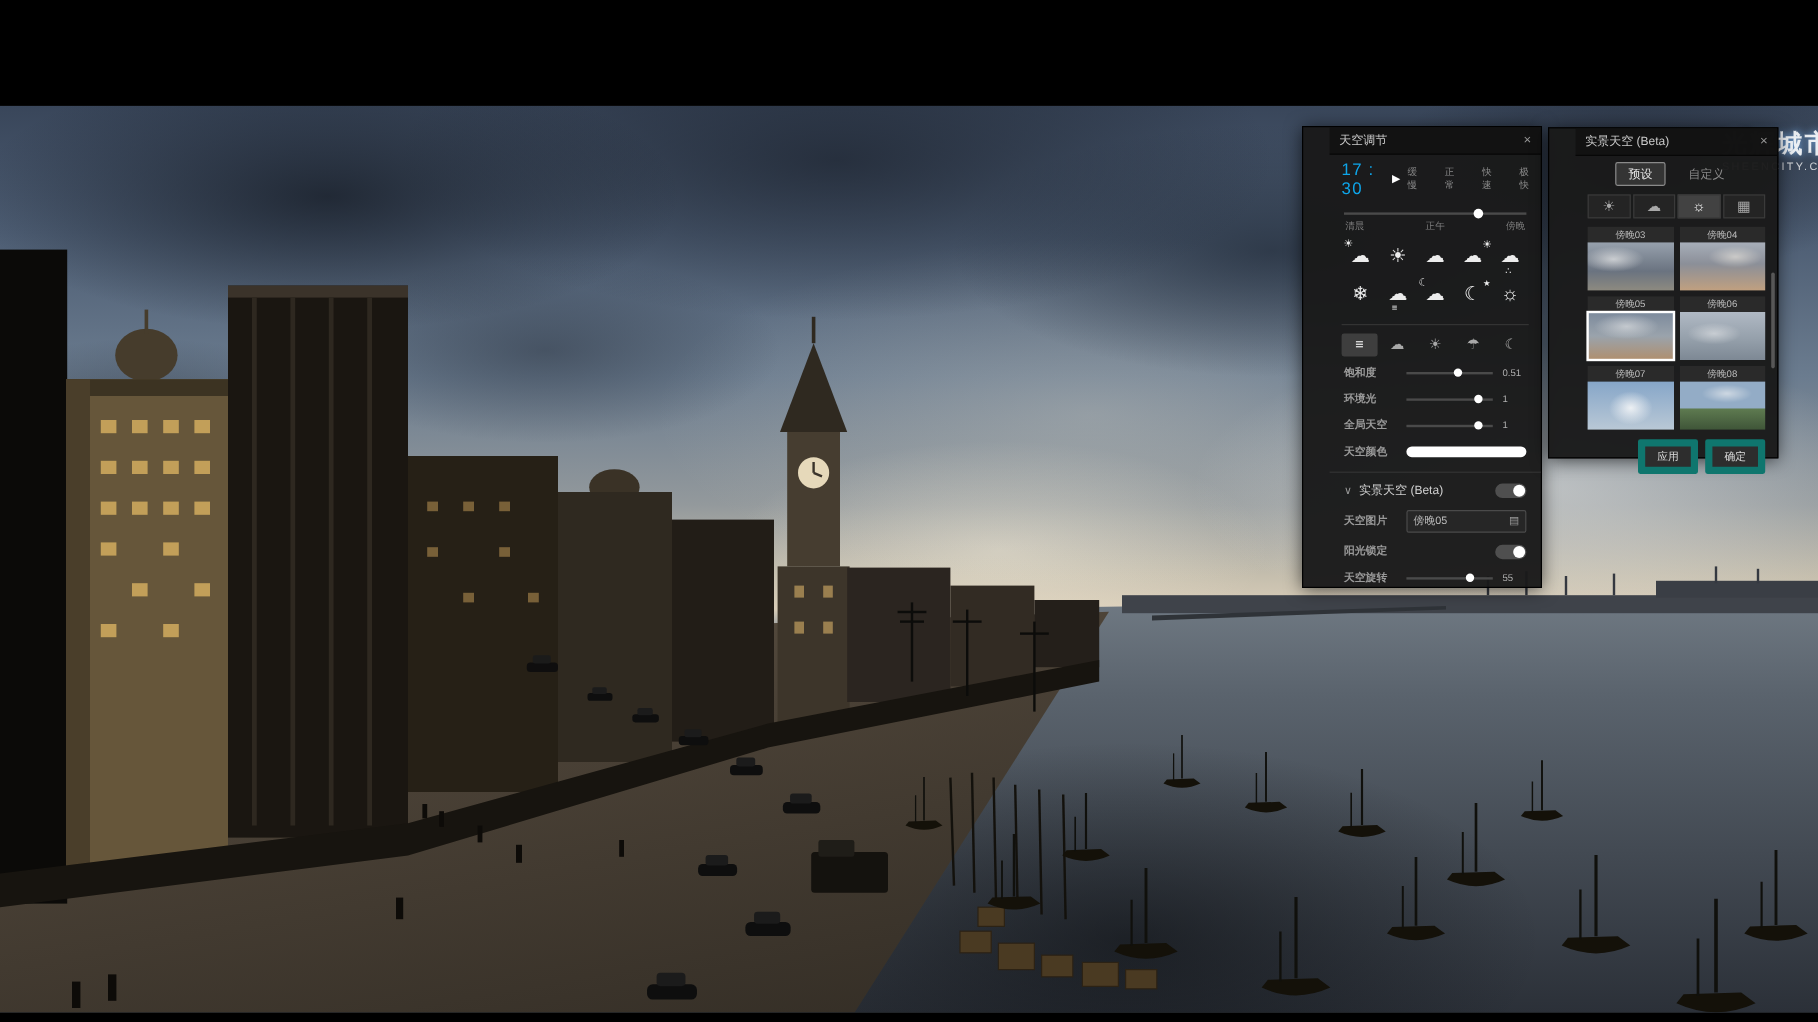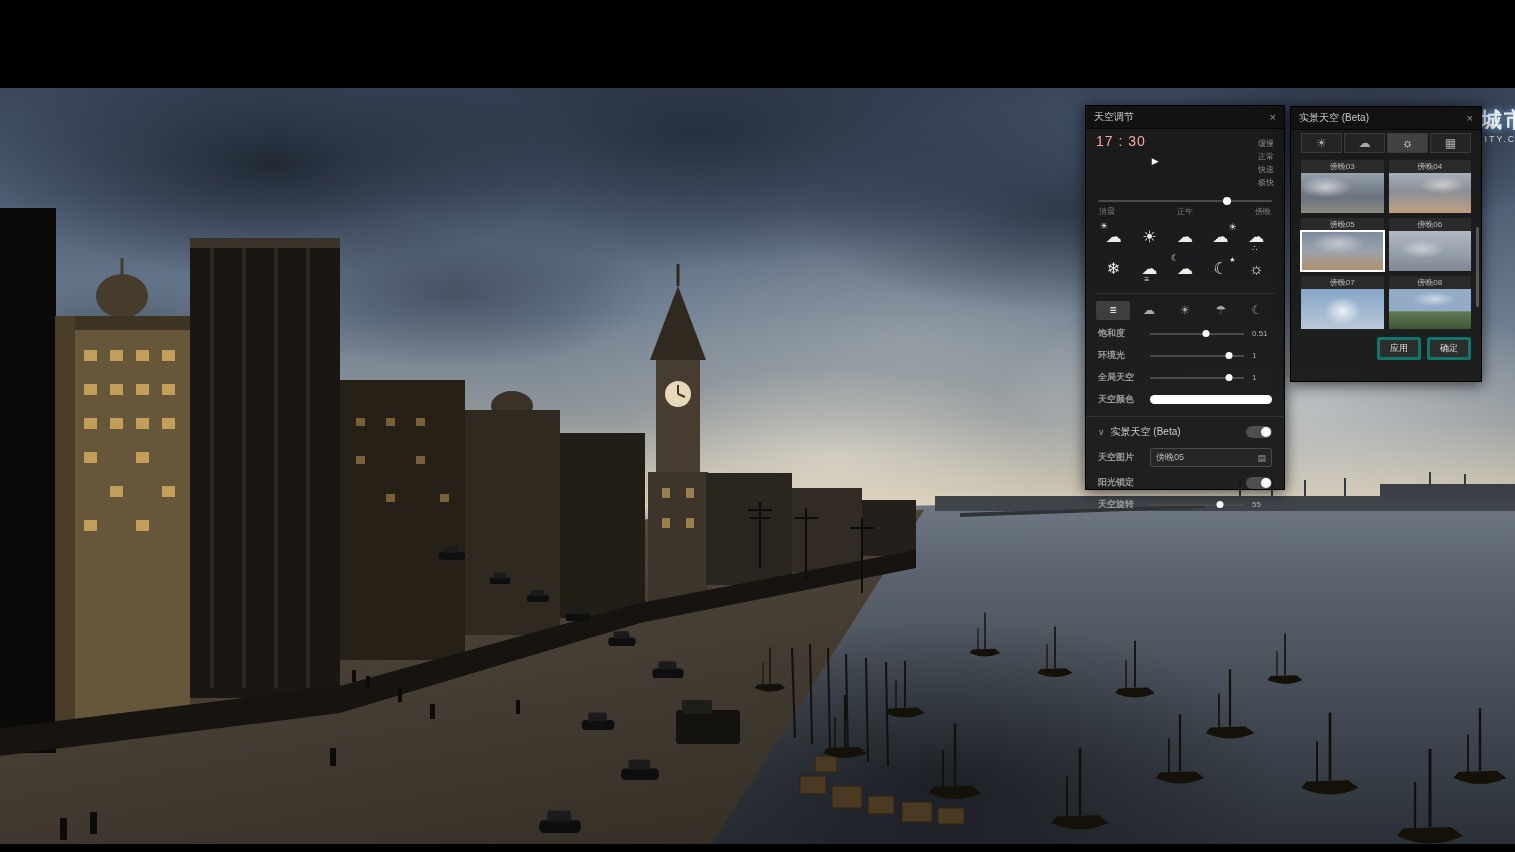--- a/index.html
+++ b/index.html
@@ -38,35 +38,35 @@
       linear-gradient(170deg,#8a7b66 0%,#6b5e4d 30%,#4a4136 60%,#2b261f 100%);
   }
   .city-svg { position:absolute; inset:0; width:100%; height:100%; }
   .watermark { position:absolute; top:18px; right:-12px; text-align:left; z-index:4; }
   .watermark .wm-title { font-size:21px; font-weight:bold; color:rgba(255,255,255,.88);
     text-shadow:0 0 7px rgba(130,190,255,.85); letter-spacing:2px; }
   .watermark .wm-sub { font-size:9px; color:rgba(255,255,255,.75); letter-spacing:2px; }
 
   
   .panel { position:absolute; background:rgba(26,26,26,.97); border:1px solid #000;
-    box-shadow:0 2px 14px rgba(0,0,0,.65); color:#ccc; font-size:10px; z-index:10; }
+    box-shadow:0 2px 14px rgba(0,0,0,.65); color:#ccc; font-size:10px; z-index:10;padding-left:22px; }
   .panel-header { display:flex; justify-content:space-between; align-items:center;
     padding:4px 8px; color:#c9c9c9; font-size:10px; border-bottom:1px solid rgba(0,0,0,.6);
     background:rgba(18,18,18,.9); }
   .close-btn { color:#999; font-size:11px; line-height:1; cursor:default; }
   .tab-row { display:flex; justify-content:center; gap:8px; padding:5px 0 4px; }
   .tab { padding:2px 10px; font-size:10px; color:#888; border:1px solid transparent; border-radius:2px; }
   .tab.active { border-color:#8a8a8a; background:#343434; color:#e5e5e5; }
 
   
   #sky-panel { left:1085px; top:105px; width:200px; height:385px; }
   .time-row { display:flex; align-items:baseline; gap:6px; padding:4px 10px 2px; }
-  .time-value { font-size:14px; color:#fca5a5; letter-spacing:1px; }
+  .time-value { font-size:14px; color:#0ea5e9; letter-spacing:1px; }
   .play-icon { color:#fff; font-size:9px; align-self:center; }
-  .speed-row { display:flex; gap:2px; margin-left:auto; font-size:8px; color:#8a8a8a;flex-direction:column; }
+  .speed-row { display:flex; gap:23px; margin-left:auto; font-size:8px; color:#8a8a8a; }
   .timeline { padding:4px 12px 0; }
   .tl-track { position:relative; height:2px; background:#4a4a4a; margin:6px 0 4px; }
   .tl-thumb { position:absolute; top:-3px; width:8px; height:8px; border-radius:50%; background:#fff; transform:translateX(-50%); }
   .tl-labels { display:flex; justify-content:space-between; font-size:8px; color:#7d7d7d; padding:0 1px; }
   .weather-grid { display:grid; grid-template-columns:repeat(5,1fr); justify-items:center;
     row-gap:12px; padding:10px 10px 6px; color:#ececec; }
   .wicon { position:relative; width:26px; height:20px; display:flex; align-items:center; justify-content:center; font-size:16px; line-height:1; }
   .wicon .sub { position:absolute; font-size:9px; top:-5px; left:-1px; }
   .wicon[data-name="weather-overcast"] .sub { left:auto; right:-3px; top:-4px; }
   .wicon[data-name="weather-rain"] .sub { top:auto; bottom:-6px; left:9px; font-size:8px; }
@@ -103,21 +103,21 @@
     display:flex; align-items:center; justify-content:center; }
   .cell .thumb { height:40px; }
   .cell.selected .thumb { outline:2px solid #fff; outline-offset:-1px; }
   .t1 { background:radial-gradient(34px 14px at 30% 35%, rgba(235,235,235,.7), transparent 75%), linear-gradient(180deg,#97a1ad,#6a7380 60%,#8d8a80); }
   .t2 { background:radial-gradient(30px 12px at 65% 30%, rgba(240,235,225,.6), transparent 75%), linear-gradient(180deg,#a7aeb9,#8b8f98 45%,#c0a080); }
   .t3 { background:radial-gradient(36px 14px at 45% 30%, rgba(240,240,240,.55), transparent 75%), linear-gradient(180deg,#7c8a9c,#9aa3ac 50%,#b08f6e); }
   .t4 { background:radial-gradient(30px 12px at 40% 45%, rgba(245,245,245,.5), transparent 75%), linear-gradient(180deg,#b0b9c4,#939ea9 60%,#7d8894); }
   .t5 { background:radial-gradient(26px 20px at 50% 55%, rgba(250,250,250,.85), transparent 70%), linear-gradient(180deg,#86a6c8,#b9c8d6); }
   .t6 { background:radial-gradient(28px 10px at 55% 25%, rgba(245,245,245,.6), transparent 75%), linear-gradient(180deg,#93acc6 0%,#93acc6 55%,#5e7a50 57%,#3f5538 100%); }
   .panel-actions { display:flex; justify-content:flex-end; gap:6px; padding:4px 10px 8px; }
-  .btn { border:3px solid #0f766e; background:#2d2d2d; color:#ddd; font-size:9px;
+  .btn { border:6px solid #0f766e; background:#2d2d2d; color:#ddd; font-size:9px;
     padding:2px 10px; border-radius:2px; font-family:inherit; }
   .vscroll { position:absolute; right:2px; top:120px; width:3px; height:80px; background:#575757; border-radius:2px; }
 </style>
 </head>
 <body>
 
 <div class="stage" data-name="application-window">
   <div class="top-bar" data-name="top-letterbox-bar"></div>
 
   <div class="scene" data-name="viewport-3d">
@@ -460,20 +460,24 @@
       <span class="sl-value" data-name="sky-rotation-value">55</span>
     </div>
   </div>
 
   <div class="panel" id="real-sky-panel" data-name="real-sky-panel">
     <div class="panel-header" data-name="real-sky-panel-header">
       <span data-name="panel-title">实景天空 (Beta)</span>
       <span class="close-btn" data-name="close-icon">×</span>
     </div>
 
+    <div class="tab-row" data-name="preset-custom-tabs">
+      <span class="tab active" data-name="tab-preset">预设</span>
+      <span class="tab" data-name="tab-custom">自定义</span>
+    </div>
 
     <div class="cat-row" data-name="sky-category-tabs">
       <span class="cat" data-name="category-sun-icon">☀</span>
       <span class="cat" data-name="category-cloud-icon">☁</span>
       <span class="cat active" data-name="category-sunset-icon">☼</span>
       <span class="cat" data-name="category-grid-icon">▦</span>
     </div>
 
     <div class="thumb-grid" data-name="sky-thumbnail-grid">
       <div class="cell" data-name="sky-thumbnail">

